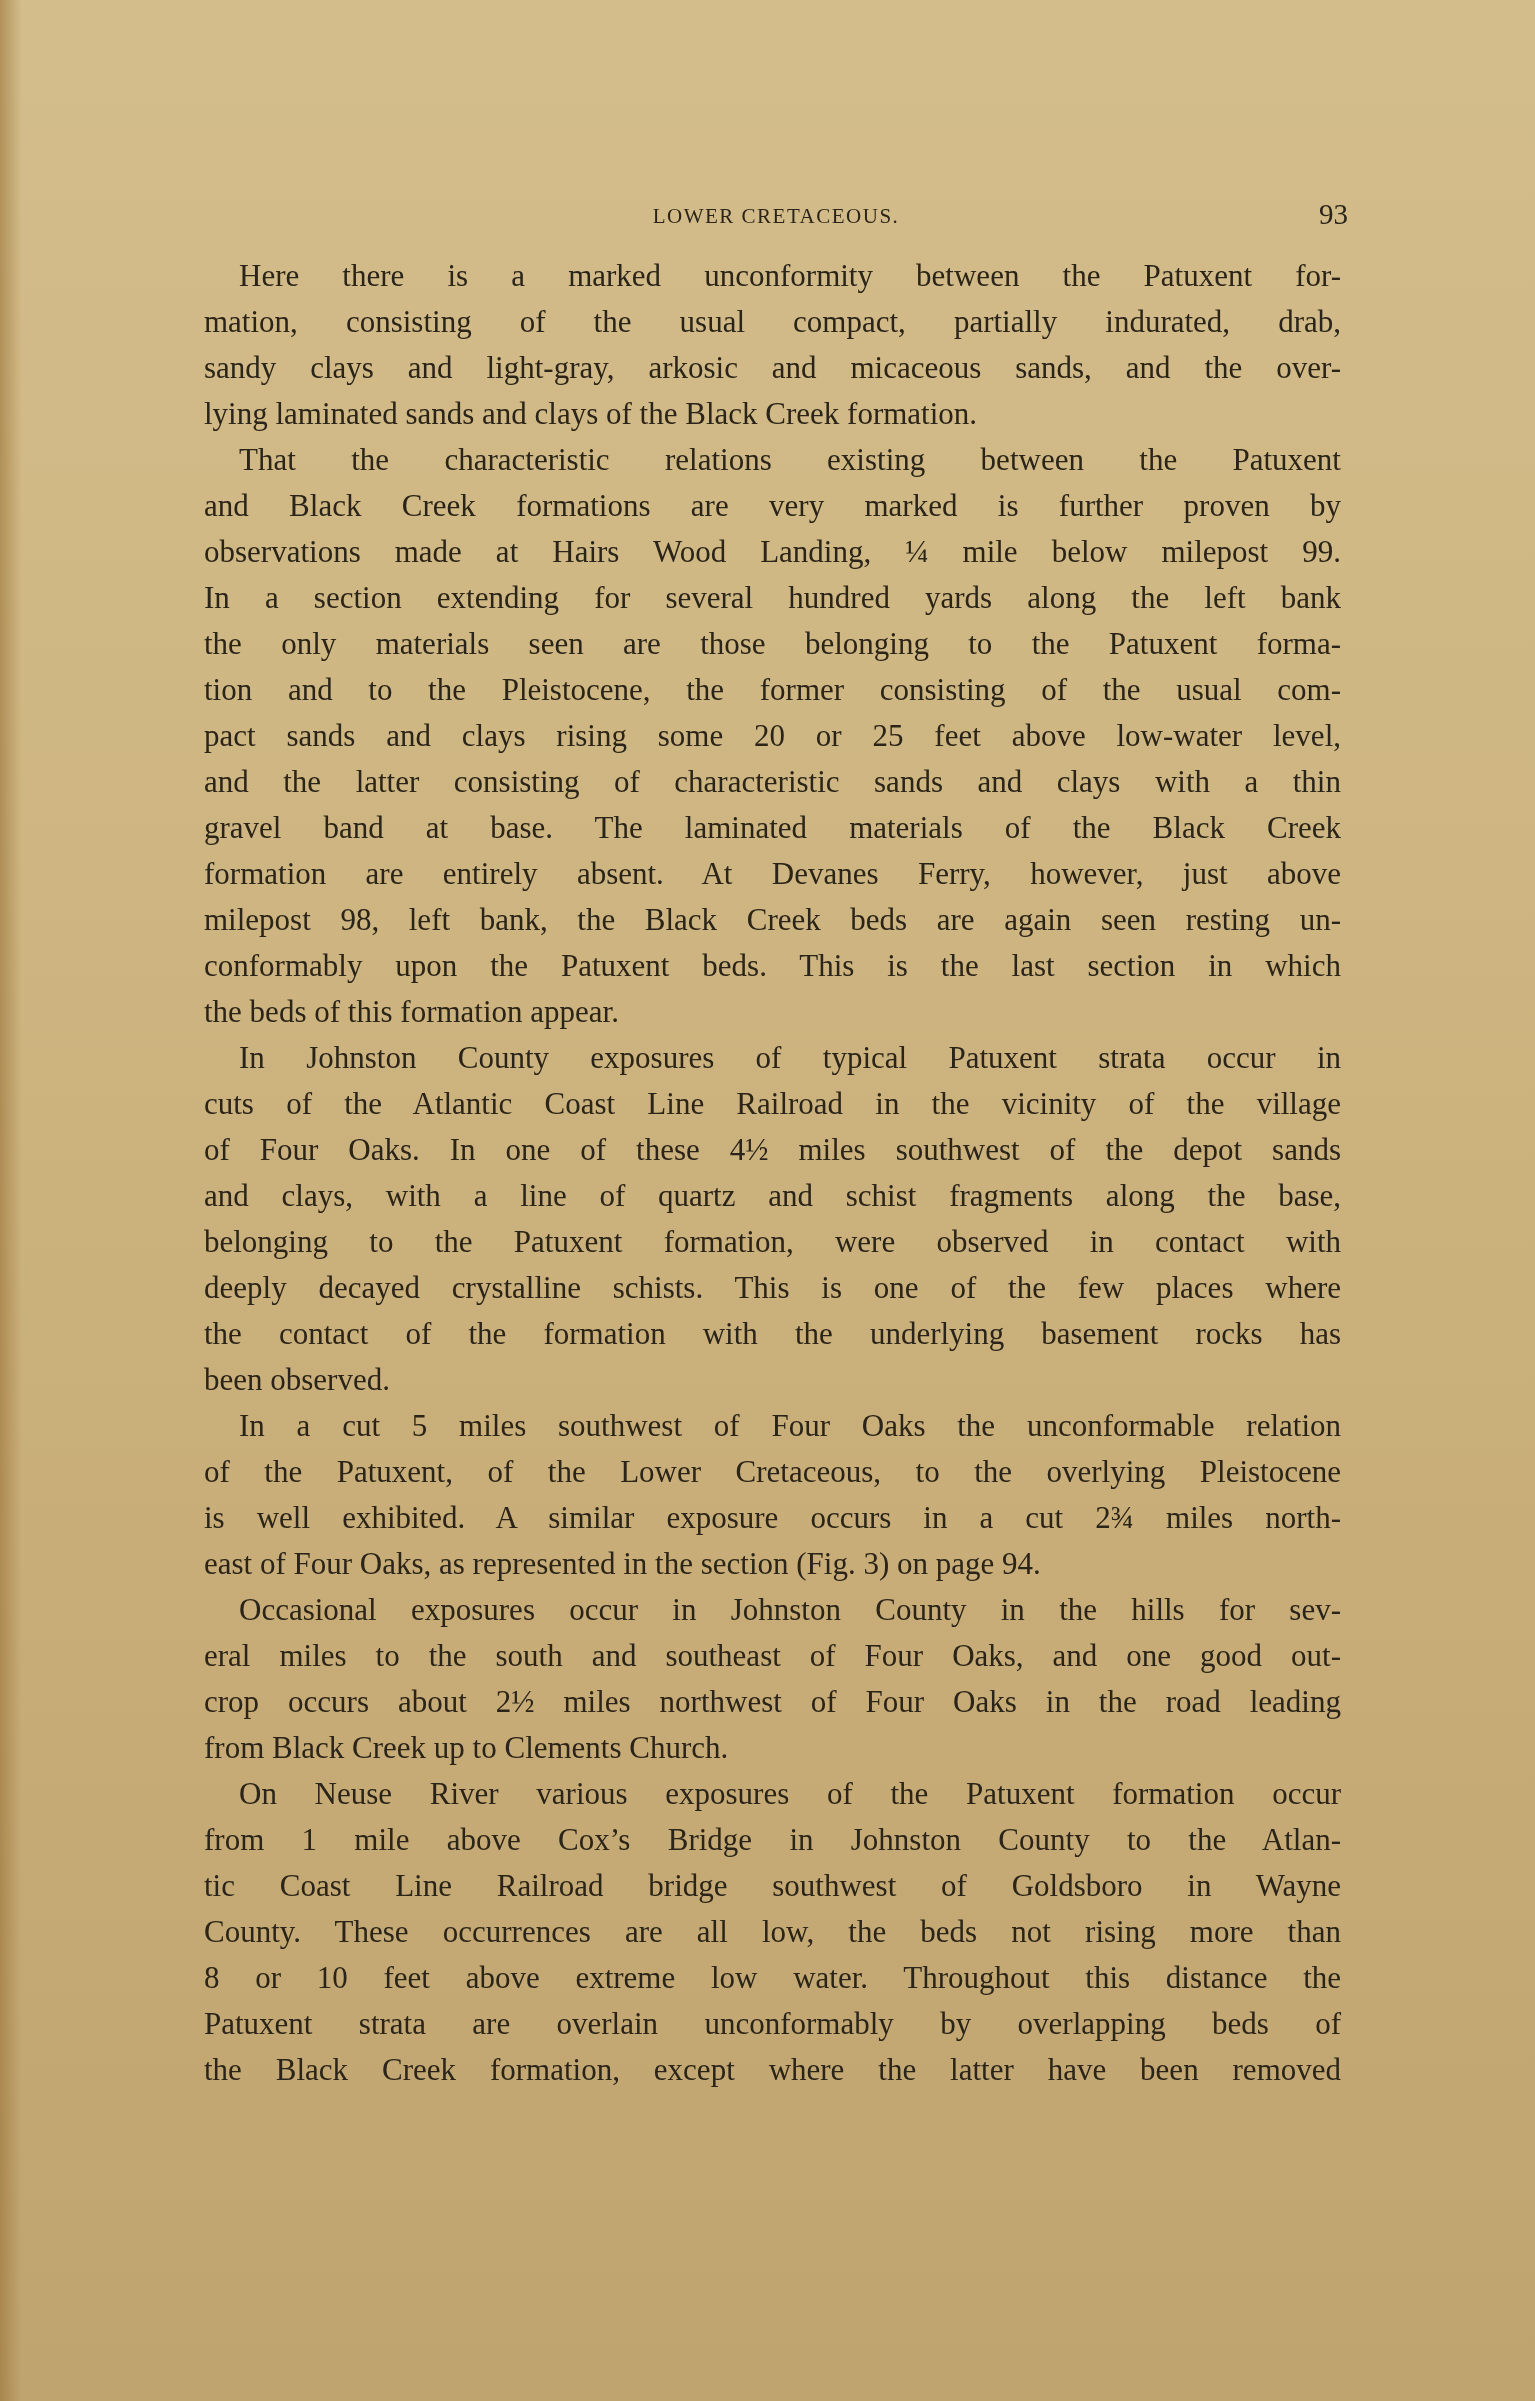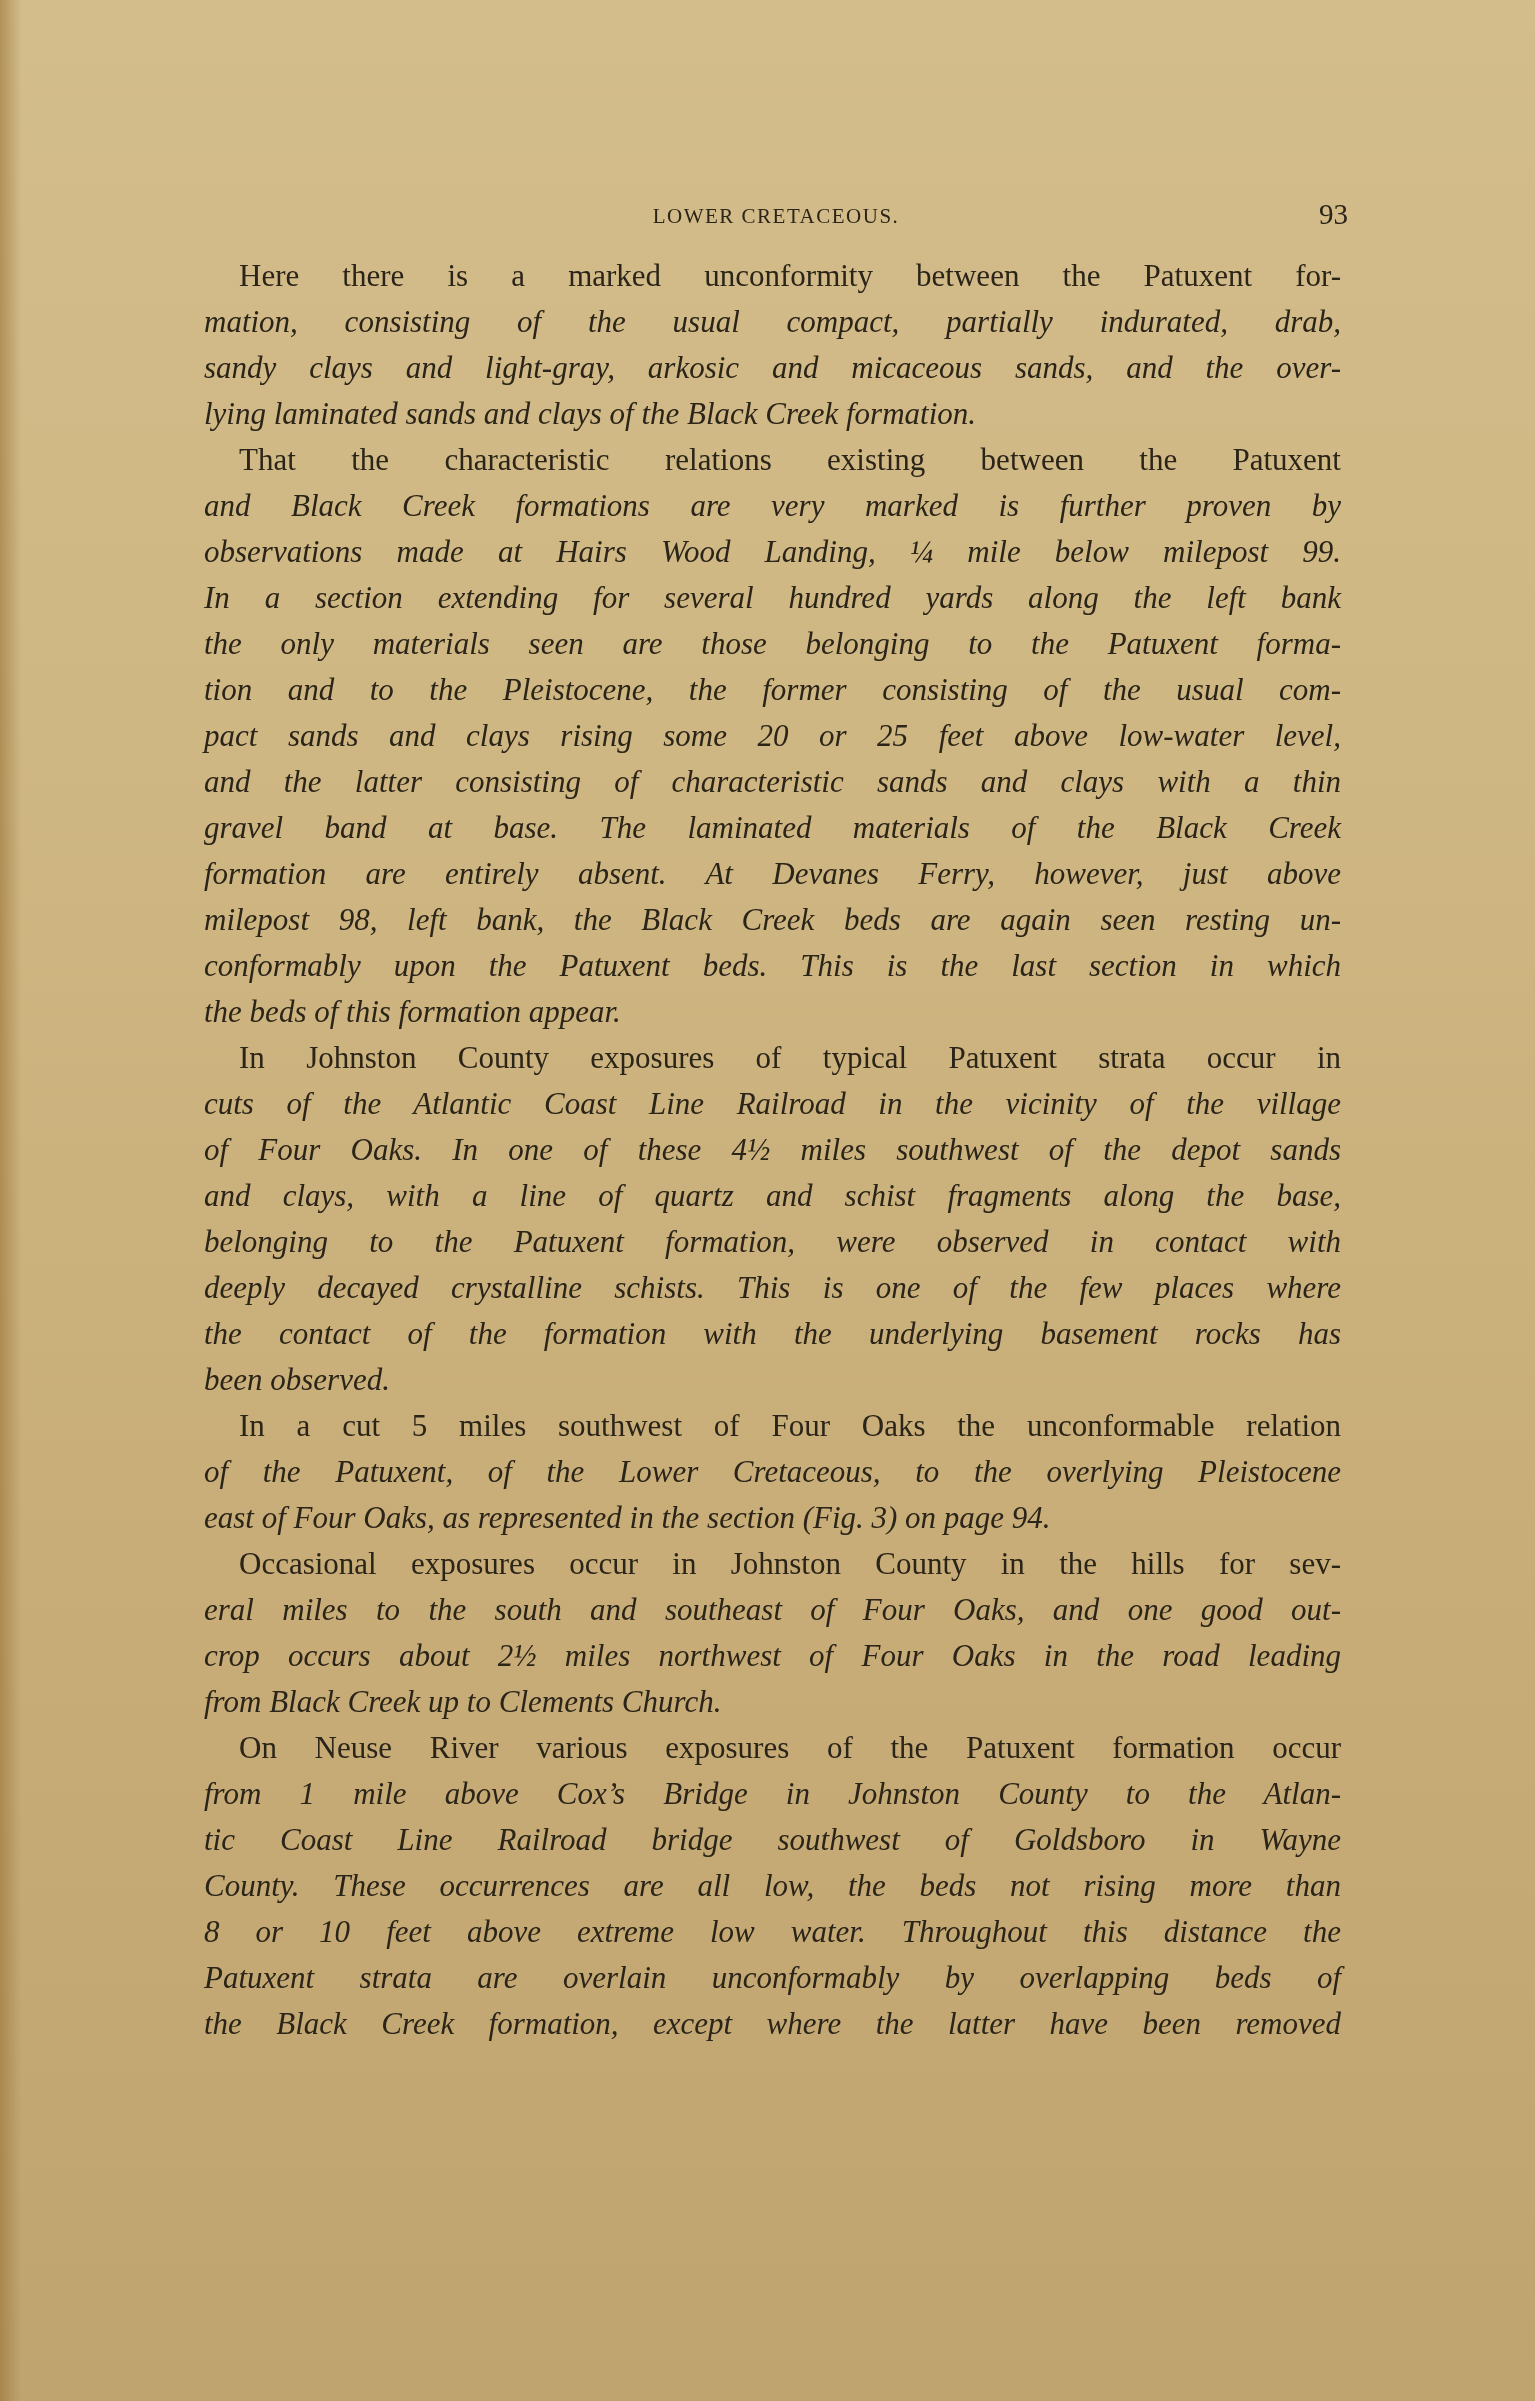--- a/index.html
+++ b/index.html
@@ -64,21 +64,21 @@
     .line {
       display: block;
       text-align: justify;
       text-align-last: justify;
       white-space: nowrap;
       overflow: visible;
     }
     .line.last {
       text-align-last: left;
     }
-    .para .line:not(:first-child) { text-indent: 0; font-style: italic; }
+    .para .line:not(:first-child) { text-indent: 0; }
     .para .line:first-child { padding-left: 35px; }
     .para { text-indent: 0; }
   </style>
 </head>
 <body>
 
 <div class="page">
 
   <div class="running-head">
     <div class="running-title">LOWER CRETACEOUS.</div>
@@ -117,20 +117,21 @@
       <span class="line">and clays, with a line of quartz and schist fragments along the base,</span>
       <span class="line">belonging to the Patuxent formation, were observed in contact with</span>
       <span class="line">deeply decayed crystalline schists.  This is one of the few places where</span>
       <span class="line">the contact of the formation with the underlying basement rocks has</span>
       <span class="line last">been observed.</span>
     </div>
 
     <div class="para">
       <span class="line">In a cut 5 miles southwest of Four Oaks the unconformable relation</span>
       <span class="line">of the Patuxent, of the Lower Cretaceous, to the overlying Pleistocene</span>
+      <span class="line">is well exhibited.  A similar exposure occurs in a cut 2¾ miles north-</span>
       <span class="line last">east of Four Oaks, as represented in the section (Fig. 3) on page 94.</span>
     </div>
 
     <div class="para">
       <span class="line">Occasional exposures occur in Johnston County in the hills for sev-</span>
       <span class="line">eral miles to the south and southeast of Four Oaks, and one good out-</span>
       <span class="line">crop occurs about 2½ miles northwest of Four Oaks in the road leading</span>
       <span class="line last">from Black Creek up to Clements Church.</span>
     </div>
 

